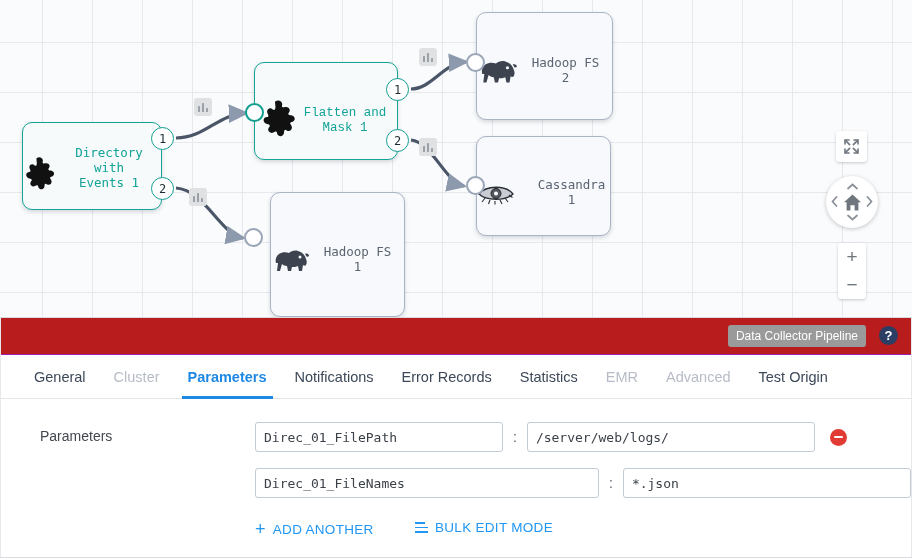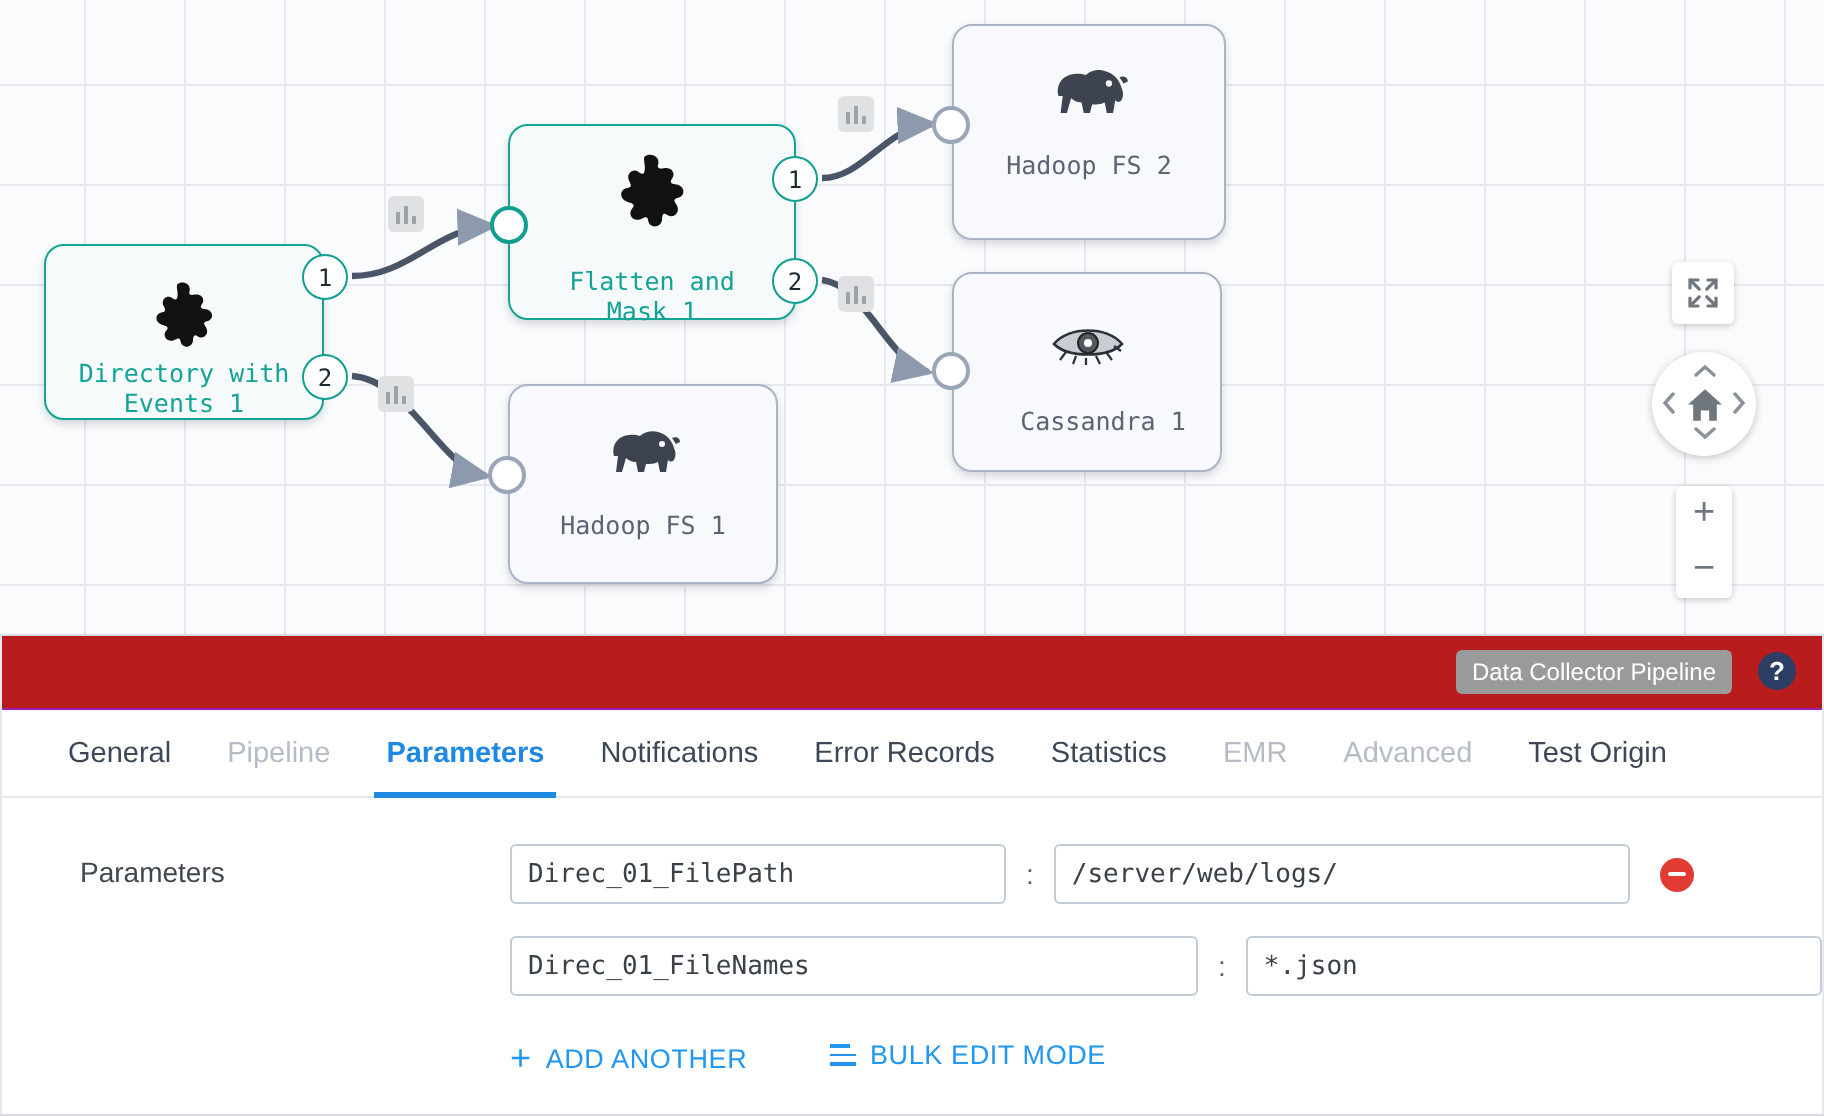--- a/index.html
+++ b/index.html
@@ -28,22 +28,22 @@
 
   svg.wires { position: absolute; left: 0; top: 0; width: 912px; height: 318px; }
 
   
   .node {
     position: absolute;
     border-radius: 10px;
     background: #f7f9fc;
     border: 1.5px solid #aab4c4;
     box-shadow: 0 2px 4px rgba(40,50,70,0.18);
-    display: flex; flex-direction: column;
-    align-items: center; justify-content: flex-start;
+    display: flex; flex-direction: row;
+    align-items: center; justify-content: center;
   }
   .node.selected { border-color: #13a397; background:#f7fafb; }
   .node-icon {
     margin-top: 14px; height: 40px; display:flex; align-items:center; justify-content:center;
   }
   .node-label {
     font-family: "DejaVu Sans Mono", "Liberation Mono", monospace;
     font-size: 12.5px; line-height: 15px; text-align: center;
     color: #5a6472; letter-spacing: 0px; padding: 0 6px;
     margin-top: 2px;
@@ -227,28 +227,28 @@
     </div>
     <div class="port-num" style="left:151px; top:127px;">1</div>
     <div class="port-num" style="left:151px; top:177px;">2</div>
 
     <div class="node selected" style="left:254px; top:62px; width:144px; height:98px;">
       <div class="node-icon">
         <svg width="38" height="37" viewBox="0 0 34 33">
             <path fill="#111111" d="M13.6 1.2c2.4-1.9 6.3-0.6 6.3 2.4 0 1-0.5 1.7-0.2 2.3 0.4 0.8 1.6 0.6 2.6 0.4 2.7-0.5 4.6 1.1 4.3 3.3-0.2 1.3-1.3 1.9-1.2 2.8 0.1 1 1.4 1.1 2.5 1.2 3.1 0.4 4.2 3.7 2 5.4-1 0.8-2.2 0.6-2.7 1.3-0.5 0.8 0.4 1.7 0.9 2.6 1.4 2.5-0.5 5.3-3.1 4.8-1.2-0.2-1.8-1.2-2.6-1-0.9 0.2-0.8 1.5-0.9 2.5-0.3 3.1-3.9 4.2-5.7 1.9-0.7-1-0.4-2.2-1.1-2.7-0.8-0.6-1.8 0.3-2.8 0.7-2.7 1.1-5.3-1.2-4.4-3.7 0.4-1.1 1.4-1.6 1.3-2.5-0.1-0.9-1.4-1.1-2.4-1.4C3 20.6 2.2 17.1 4.6 15.6c1-0.6 2.2-0.3 2.7-1 0.6-0.8-0.2-1.8-0.6-2.8C5.5 9.2 7.7 6.7 10.2 7.5c1.1 0.4 1.6 1.4 2.5 1.3 1-0.1 1-1.4 1.1-2.4 0.1-1.9-0.7-3.9-0.2-5.2z"></path>
           </svg>
       </div>
-      <div class="node-label" style="white-space:pre-line; margin-top:19px;">Flatten and
+      <div class="node-label" style="white-space:pre-line; margin-top:19px;font-family:Liberation Mono, monospace;">Flatten and
 Mask 1</div>
     </div>
     <div class="port teal" style="left:245px; top:103px;"></div>
     <div class="port-num" style="left:386px; top:78px;">1</div>
     <div class="port-num" style="left:386px; top:129px;">2</div>
 
-    <div class="node" style="left:254px; top:192px; width:135px; height:100px;">
+    <div class="node" style="left:270px; top:192px; width:135px; height:125px;">
       <div class="node-icon">
         <svg width="40" height="30" viewBox="0 0 40 30">
           <path fill="#3d4450" d="M5 16c-1-3 0-7 3-9 3-2 7-2 10-1 2-2 6-3 9-2 4 1 7 4 8 8 1 2 1 4 0 6-1 1-2 1-3 0l-1 6h-3l-1-5c-2 1-4 1-6 1l-1 4h-3l-1-5c-2 0-4-1-5-2l-2 7H6l1-8c-1 0-2 0-2-0z"></path>
           <circle cx="29" cy="10" r="1.5" fill="#f7f9fc"></circle>
           <path fill="#3d4450" d="M34 7c2-1 4 0 4 2l-2 1z"></path>
         </svg>
       </div>
       <div class="node-label" style="margin-top:8px;">Hadoop FS 1</div>
     </div>
     <div class="port" style="left:244px; top:228px;"></div>
@@ -333,21 +333,21 @@
   </div>
   <div class="canvas-bottom-border"></div>
 
   <div class="strip">
     <div class="tooltip">Data Collector Pipeline</div>
     <div class="help-btn">?</div>
   </div>
 
   <div class="tabs">
     <div class="tab">General</div>
-    <div class="tab disabled">Pipeline</div>
+    <div class="tab disabled">Cluster</div>
     <div class="tab active">Parameters</div>
     <div class="tab">Notifications</div>
     <div class="tab">Error Records</div>
     <div class="tab">Statistics</div>
     <div class="tab disabled">EMR</div>
     <div class="tab disabled">Advanced</div>
     <div class="tab">Test Origin</div>
   </div>
 
   <div class="form-body">

